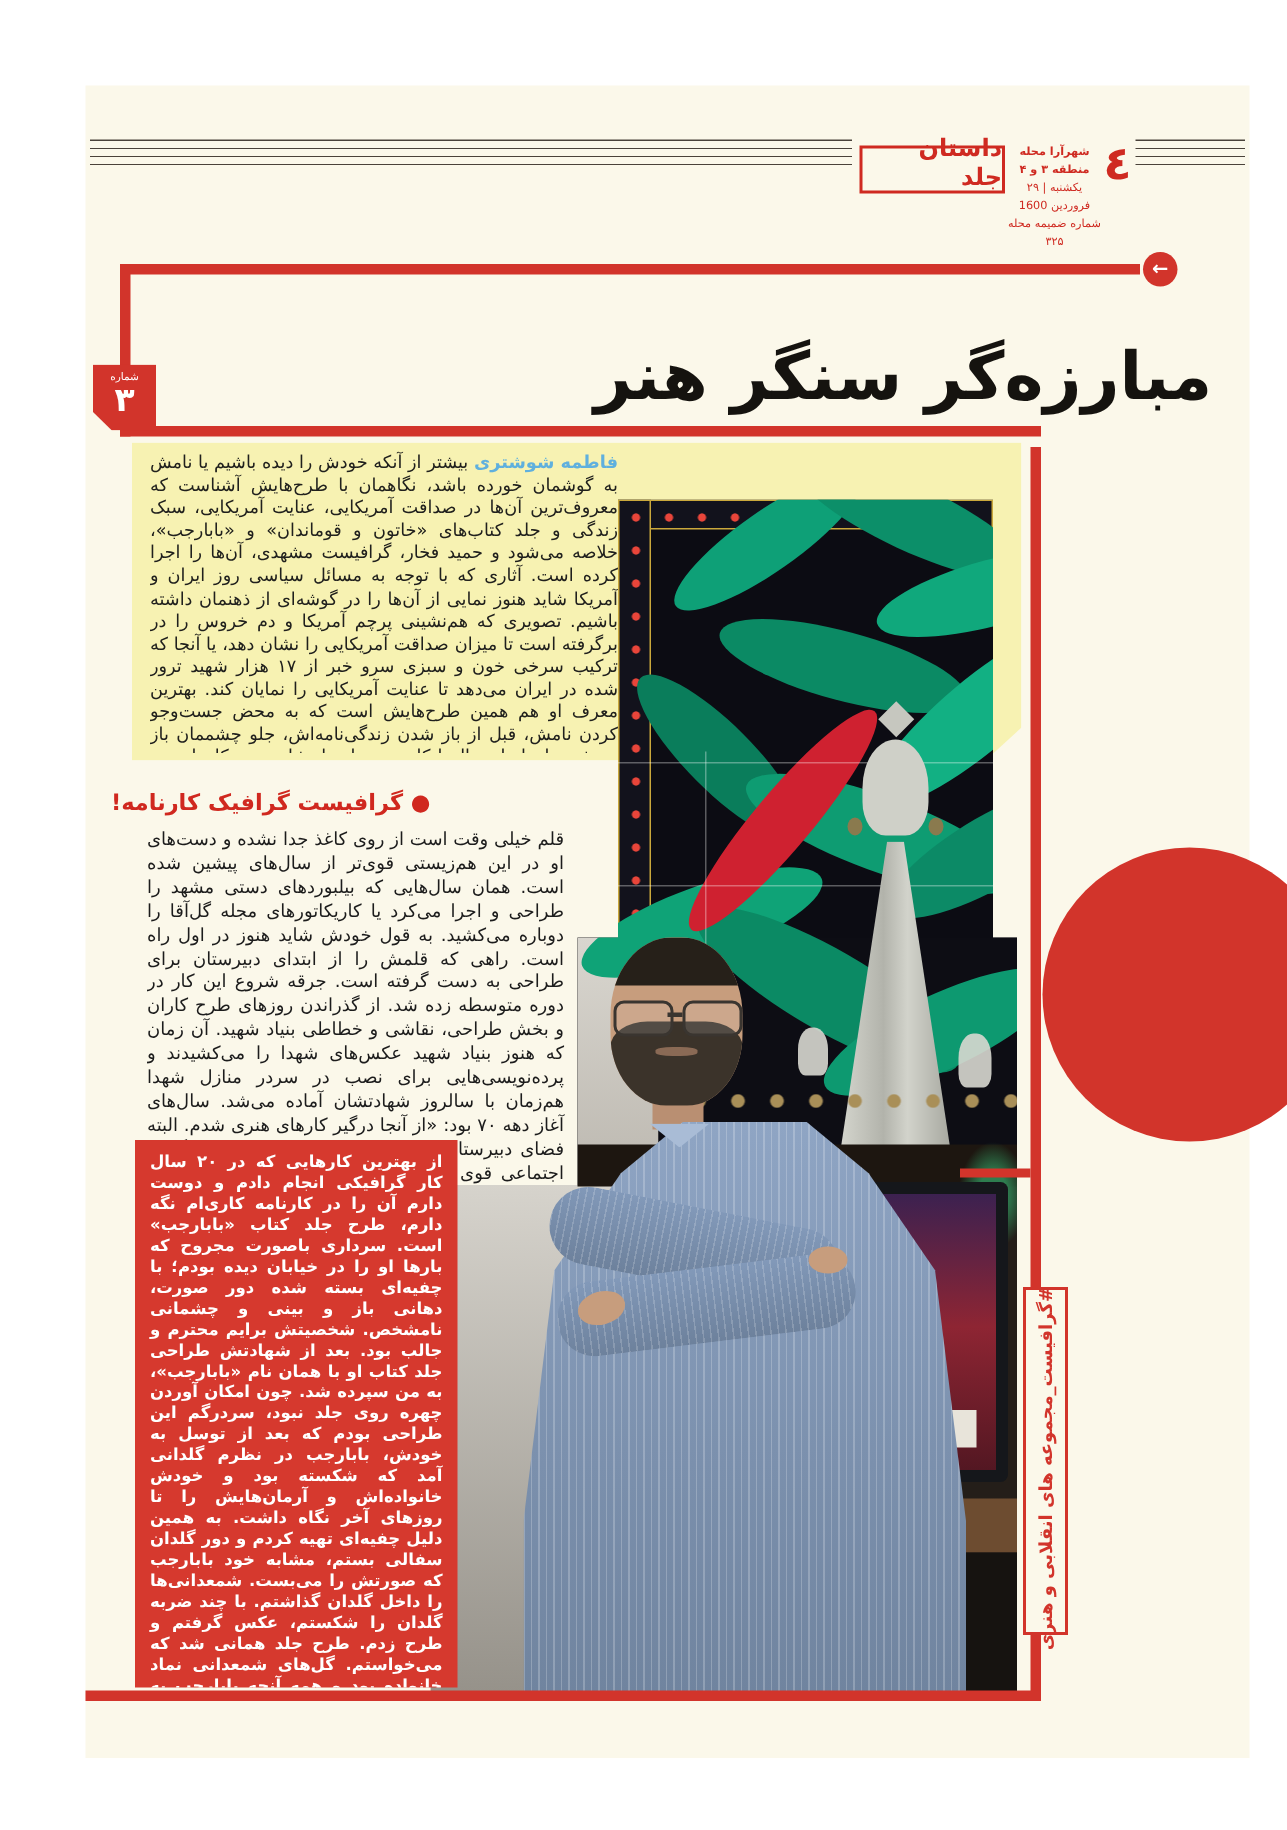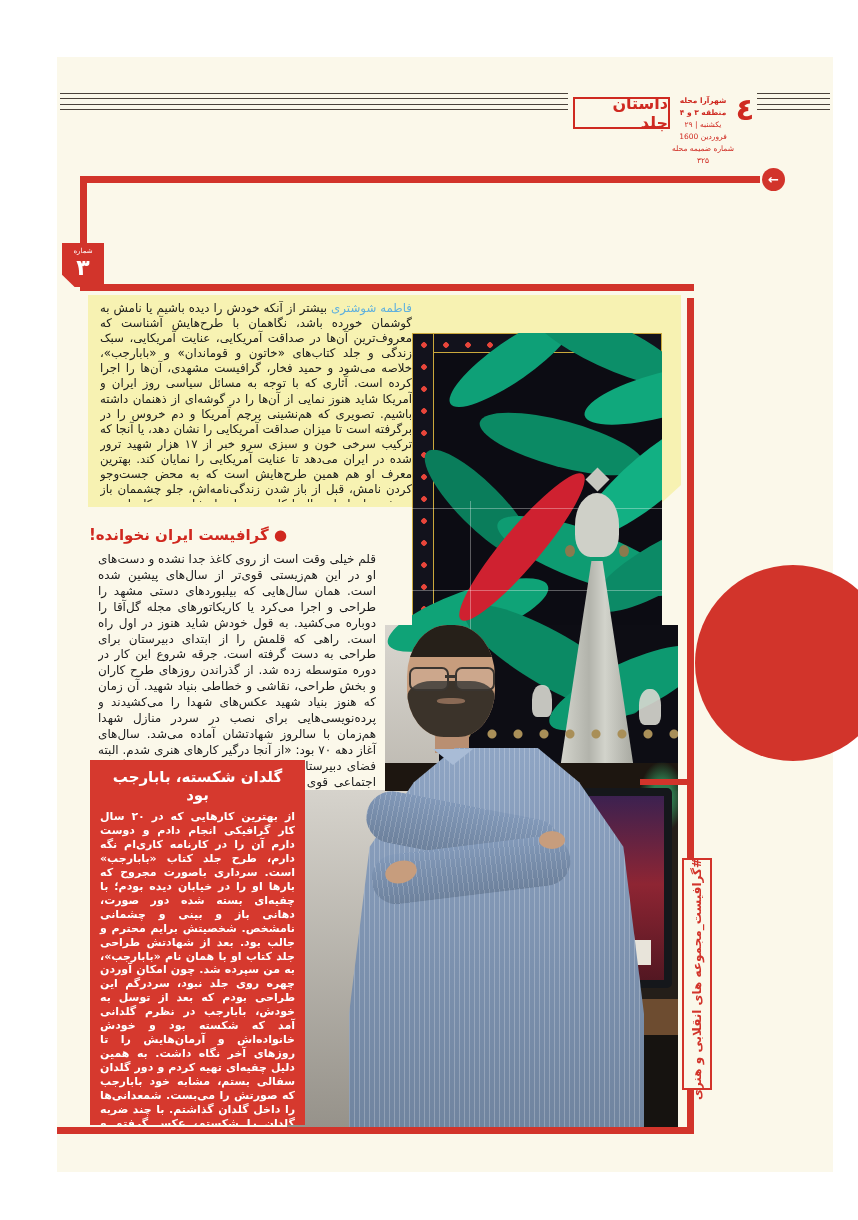--- a/index.html
+++ b/index.html
@@ -8,21 +8,21 @@
   .abs{position:absolute;}
   .rtl{direction:rtl;}
 
   .page{left:57px;top:57px;width:776px;height:1115px;background:#fbf8ea;}
 
   
   .rules{height:17px;background:repeating-linear-gradient(#4a423a 0 1px,transparent 1px 5.4px);}
   .rules-left{left:60px;top:93px;width:508px;}
   .rules-right{left:757px;top:93px;width:73px;}
   .hd-box{left:573px;top:97px;width:97px;height:32px;background:#fbf8ea;border:2.5px solid #cf2a21;
-          box-sizing:border-box;display:flex;align-items:center;justify-content:center;
+          box-sizing:border-box;display:flex;align-items:flex-end;justify-content:center;
           color:#cf2a21;font-weight:bold;font-size:16px;padding-left:14px;}
   .hd-info{left:672px;top:95px;width:62px;height:38px;background:#fbf8ea;color:#cf2a21;
            font-size:7.5px;line-height:12px;text-align:center;}
   .hd-info .b{font-weight:bold;}
   .hd-num{left:734px;top:88px;width:22px;height:42px;color:#cf2a21;font-size:31px;font-weight:bold;
           background:#fbf8ea;text-align:center;line-height:42px;}
 
   
   .red{background:#d2342b;}
   .fr-left{left:80px;top:176px;width:7px;height:115px;}
@@ -38,21 +38,21 @@
           font-size:14.5px;font-weight:bold;}
   .main-title{left:348px;top:220px;width:460px;height:68px;text-align:right;color:#15130f;
               font-size:44px;font-weight:bold;line-height:64px;white-space:nowrap;}
 
   
   .yellow-block{left:88px;top:295px;width:593px;height:212px;background:#f7f2b2;
                 clip-path:polygon(0 0,100% 0,100% calc(100% - 22px),calc(100% - 24px) 100%,0 100%);}
   .intro{left:100px;top:301px;width:392px;height:201px;text-align:justify;font-size:11.8px;
          line-height:15.1px;color:#20201d;overflow:hidden;}
   .intro-sp{float:right;width:80px;height:176px;margin-top:31px;}
-  .author{color:#5fb0de;font-weight:normal;}
+  .author{color:#5fb0de;font-weight:bold;}
 
   
   .sec1-head{left:105px;top:526px;width:182px;height:22px;color:#d0281f;font-size:15px;
              font-weight:bold;text-align:right;white-space:nowrap;}
   .sec1-body{left:98px;top:552px;width:358px;height:238px;text-align:justify;font-size:12px;
              line-height:15.9px;color:#1c1c1c;overflow:hidden;}
   .sec1-sp{float:right;width:80px;height:140px;margin-top:96px;}
 
   
   .red-box{left:90px;top:760px;width:215px;height:365px;background:#d6392e;z-index:4;
@@ -175,31 +175,32 @@
   <div class="abs red fr-left"></div>
   <div class="abs red fr-top"></div>
   <div class="abs red fr-bottom"></div>
   <div class="abs arrow-circle">
     <span>←</span>
   </div>
   <div class="abs badge">
     <span class="t">شماره</span>
     <span class="n">۳</span>
   </div>
+  <div class="abs main-title rtl">مبارزه‌گر سنگر هنر</div>
 
   <div class="abs yellow-block"></div>
   <div class="abs intro rtl">
     <span class="intro-sp"></span>
     <span class="author">فاطمه شوشتری</span>
     <span>بیشتر از آنکه خودش را دیده باشیم یا نامش به گوشمان خورده باشد، نگاهمان با طرح‌هایش آشناست که معروف‌ترین آن‌ها در صداقت آمریکایی، عنایت آمریکایی، سبک زندگی و جلد کتاب‌های «خاتون و قوماندان» و «بابارجب»، خلاصه می‌شود و حمید فخار، گرافیست مشهدی، آن‌ها را اجرا کرده است. آثاری که با توجه به مسائل سیاسی روز ایران و آمریکا شاید هنوز نمایی از آن‌ها را در گوشه‌ای از ذهنمان داشته باشیم. تصویری که هم‌نشینی پرچم آمریکا و دم خروس را در برگرفته است تا میزان صداقت آمریکایی را نشان دهد، یا آنجا که ترکیب سرخی خون و سبزی سرو خبر از ۱۷ هزار شهید ترور شده در ایران می‌دهد تا عنایت آمریکایی را نمایان کند. بهترین معرف او هم همین طرح‌هایش است که به محض جست‌وجو کردن نامش، قبل از باز شدن زندگی‌نامه‌اش، جلو چشممان باز می‌شود تا حاصل سال‌ها کار هنری او را نشان دهد. کارهایی پر رنگ‌ولعاب که یکی از آن‌ها به عنوان دغدغه اصلی حمید فخار در قالب یک مجموعه به مقام معظم رهبری هدیه شده است. شهرآرامحله در این گزارش برای نشان دادن این گرافیست مشهدی که طرح‌هایش نمود بین‌المللی هم داشته، با او همراه شده است. کسی که از کار طراحی و گرافیکی تا ایده‌پردازی چایخانه حضرت (چایخانه فعلی حرم مطهر امام رضا(ع)) و ایجاد موکب‌القلم پیش رفته است. قرارمان با او نخستین روزهای بهار و در دفتر شهرآرامحله هماهنگ می‌شود.</span>
   </div>
 
   <div class="abs sec1-head rtl">
     <span>●</span>
-    <span>گرافیست ایران نخوانده!</span>
+    <span>گرافیست گرافیک کارنامه!</span>
   </div>
   <div class="abs sec1-body rtl">
     <span class="sec1-sp"></span>
     <span>قلم خیلی وقت است از روی کاغذ جدا نشده و دست‌های او در این هم‌زیستی قوی‌تر از سال‌های پیشین شده است. همان سال‌هایی که بیلبوردهای دستی مشهد را طراحی و اجرا می‌کرد یا کاریکاتورهای مجله گل‌آقا را دوباره می‌کشید. به قول خودش شاید هنوز در اول راه است. راهی که قلمش را از ابتدای دبیرستان برای طراحی به دست گرفته است. جرقه شروع این کار در دوره متوسطه زده شد. از گذراندن روزهای طرح کاران و بخش طراحی، نقاشی و خطاطی بنیاد شهید. آن زمان که هنوز بنیاد شهید عکس‌های شهدا را می‌کشیدند و پرده‌نویسی‌هایی برای نصب در سردر منازل شهدا هم‌زمان با سالروز شهادتشان آماده می‌شد. سال‌های آغاز دهه ۷۰ بود: «از آنجا درگیر کارهای هنری شدم. البته فضای دبیرستان شاهد حکمت که حال‌وهوای فرهنگی و اجتماعی قوی داشت، مزید بر علت بود. محصل رشته تجربی بودم و بخش زیادی از وقتم را در امور تربیتی، بسیج، واحد شاهد و انجمن اسلامی برای شومیزنویسی، دکور مراسم مختلف</span>
   </div>
 
   <div class="abs photo">
     <div class="abs ob-top ornate"></div>
     <div class="abs ob-left ornate"></div>
     <div class="abs wall1"></div>
@@ -260,21 +261,20 @@
       <div class="mouthline"></div>
     </div>
     <div class="abs glasses">
       <span class="lens l"></span>
       <span class="lens r"></span>
       <span class="bridge"></span>
     </div>
   </div>
 
   <div class="abs red-box rtl">
-    <h3>گلدان شکسته، بابارجب بود</h3>
     <p>از بهترین کارهایی که در ۲۰ سال کار گرافیکی انجام دادم و دوست دارم آن را در کارنامه کاری‌ام نگه دارم، طرح جلد کتاب «بابارجب» است. سرداری باصورت مجروح که بارها او را در خیابان دیده بودم؛ با چفیه‌ای بسته شده دور صورت، دهانی باز و بینی و چشمانی نامشخص. شخصیتش برایم محترم و جالب بود. بعد از شهادتش طراحی جلد کتاب او با همان نام «بابارجب»، به من سپرده شد. چون امکان آوردن چهره روی جلد نبود، سردرگم این طراحی بودم که بعد از توسل به خودش، بابارجب در نظرم گلدانی آمد که شکسته بود و خودش خانواده‌اش و آرمان‌هایش را تا روزهای آخر نگاه داشت. به همین دلیل چفیه‌ای تهیه کردم و دور گلدان سفالی بستم، مشابه خود بابارجب که صورتش را می‌بست. شمعدانی‌ها را داخل گلدان گذاشتم. با چند ضربه گلدان را شکستم، عکس گرفتم و طرح زدم. طرح جلد همانی شد که می‌خواستم. گل‌های شمعدانی نماد خانواده بود و همه آنچه بابارجب به دست آورده بود و گلدان شکسته هم تداعی خود بابارجب بود و نیز صورت ازدست‌رفته‌اش که یادگار دفاع از دین و ایمان و وطن بود.</p>
   </div>
 
   <div class="abs red rail-v"></div>
   <div class="abs red rail-tick"></div>
   <div class="abs red rail-bottom"></div>
 
   <div class="abs quote-circle"></div>
 
   <div class="abs hashtag-box">

